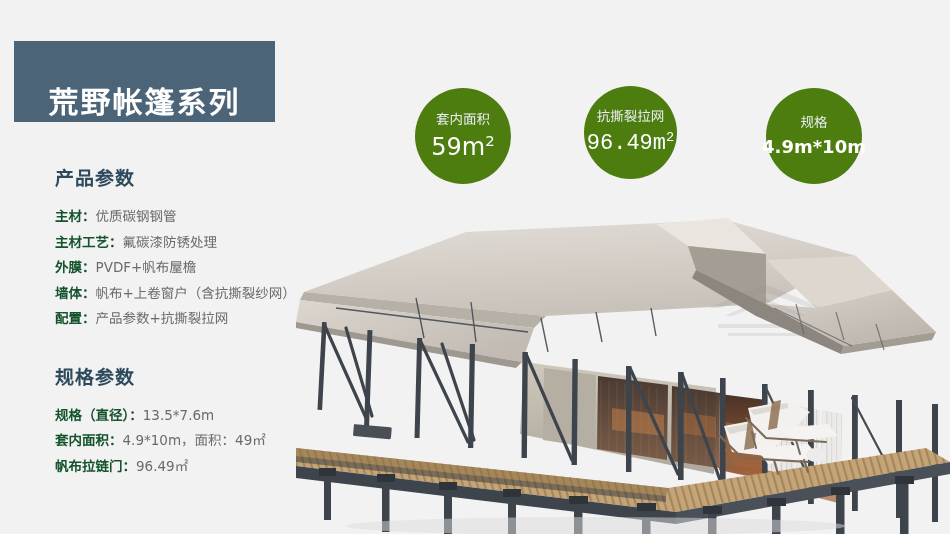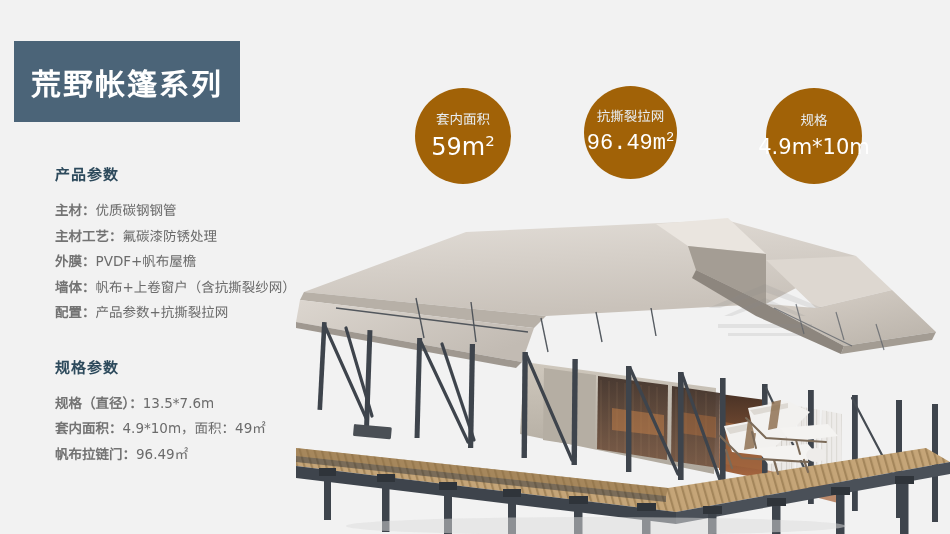--- a/index.html
+++ b/index.html
@@ -13,67 +13,67 @@
   #page {
     position: relative;
     width: 950px; height: 534px;
     background: #f2f2f2;
   }
 
   
   .title-block {
     position: absolute;
     left: 14px; top: 41px;
-    width: 226px; height: 81px;
+    width: 261px; height: 81px;
     background: #4b6478;
-    display: flex; align-items: center; justify-content: center;
+    display: flex; align-items: flex-end; justify-content: center;
   }
   .title-block .title-text {
     color: #ffffff;
     font-size: 30px;
     font-weight: bold;
     letter-spacing: 2px;
     white-space: nowrap;
   }
 
   
   .spec-column {
     position: absolute;
     left: 55px; top: 163px;
     width: 300px;
   }
   .section-heading {
     color: #2d4a5c;
-    font-size: 15px;
+    font-size: 19px;
     font-weight: bold;
     letter-spacing: 1px;
     margin-bottom: 14px;
   }
   .spec-list { list-style: none; }
   .spec-row {
     font-size: 13.5px;
     line-height: 25.5px;
     white-space: nowrap;
   }
   .spec-label {
-    color: #737373;
+    color: #14532d;
     font-weight: bold;
   }
   .spec-value {
     color: #6b6b6b;
     font-weight: normal;
   }
   .group-gap { height: 30px; }
 
   
   .badges { position: absolute; left: 0; top: 0; }
   .badge {
     position: absolute;
     border-radius: 50%;
-    background: #a16207;
+    background: #4d7c0f;
     color: #ffffff;
     display: flex;
     flex-direction: column;
     align-items: center;
     justify-content: center;
     text-align: center;
     line-height: 1;
   }
   .badge .badge-label {
     font-size: 13.5px;
@@ -85,21 +85,21 @@
   .badge .badge-value {
     font-size: 24px;
     font-weight: normal;
     color: #ffffff;
     white-space: nowrap;
   }
   .badge.b1 { left: 415px; top: 88px; width: 96px; height: 96px; }
   .badge.b2 { left: 584px; top: 86px; width: 93px; height: 93px; }
   .badge.b3 { left: 766px; top: 88px; width: 96px; height: 96px; }
   .badge.b2 .badge-value { font-size: 22px; font-family: Liberation Mono, monospace; }
-  .badge.b3 .badge-value { font-size: 21px; }
+  .badge.b3 .badge-value { font-size: 18px; font-weight: bold; }
   .sup { font-size: 0.62em; vertical-align: super; }
 
   
   .tent-photo {
     position: absolute;
     left: 296px; top: 212px;
     width: 654px; height: 322px;
     overflow: hidden;
   }
   .tent-photo svg { display: block; width: 100%; height: 100%; }

